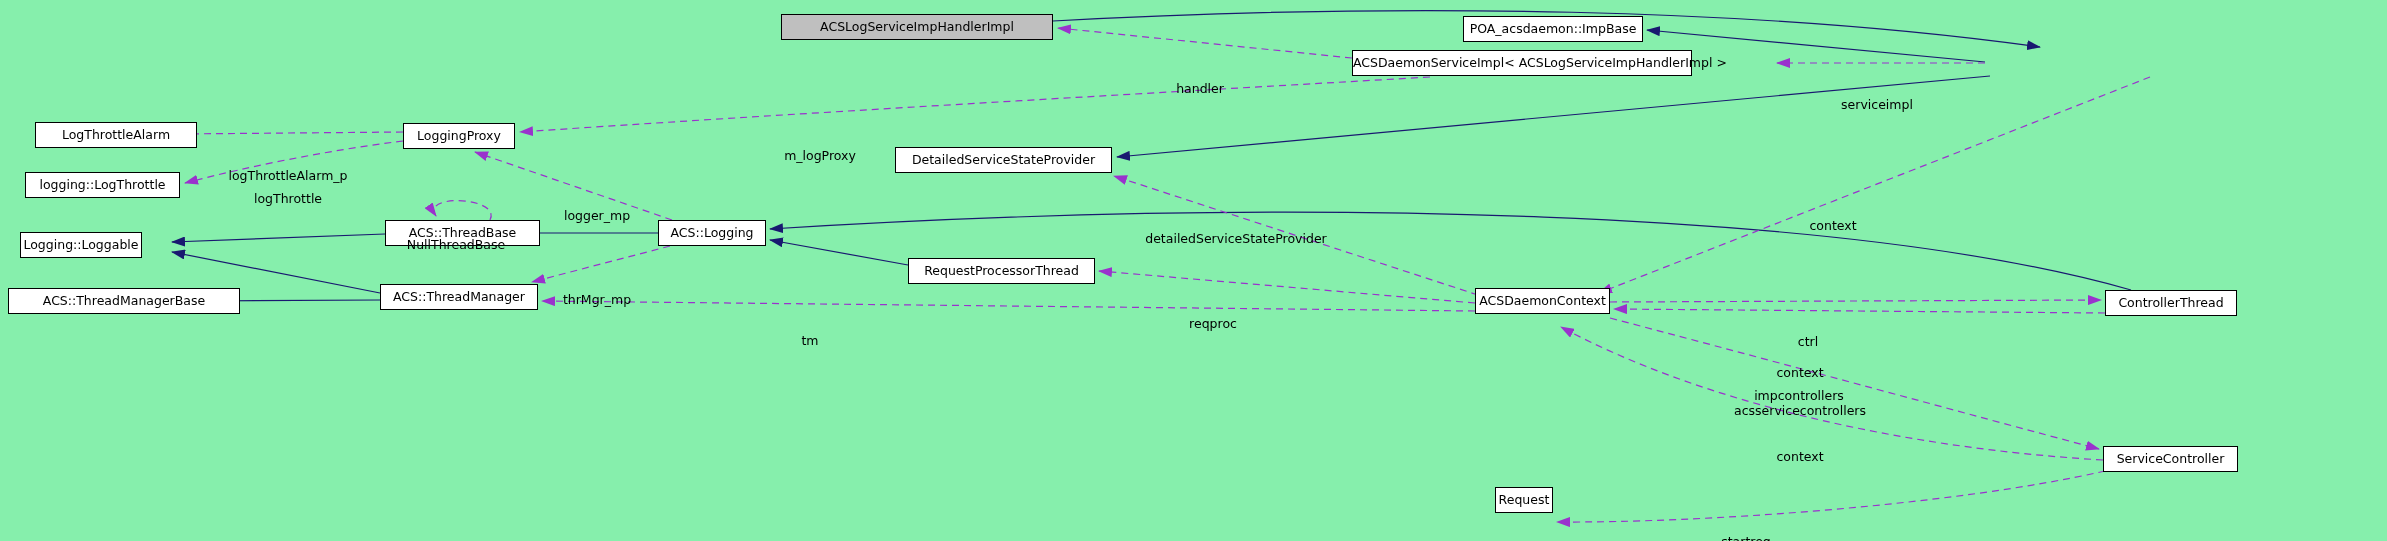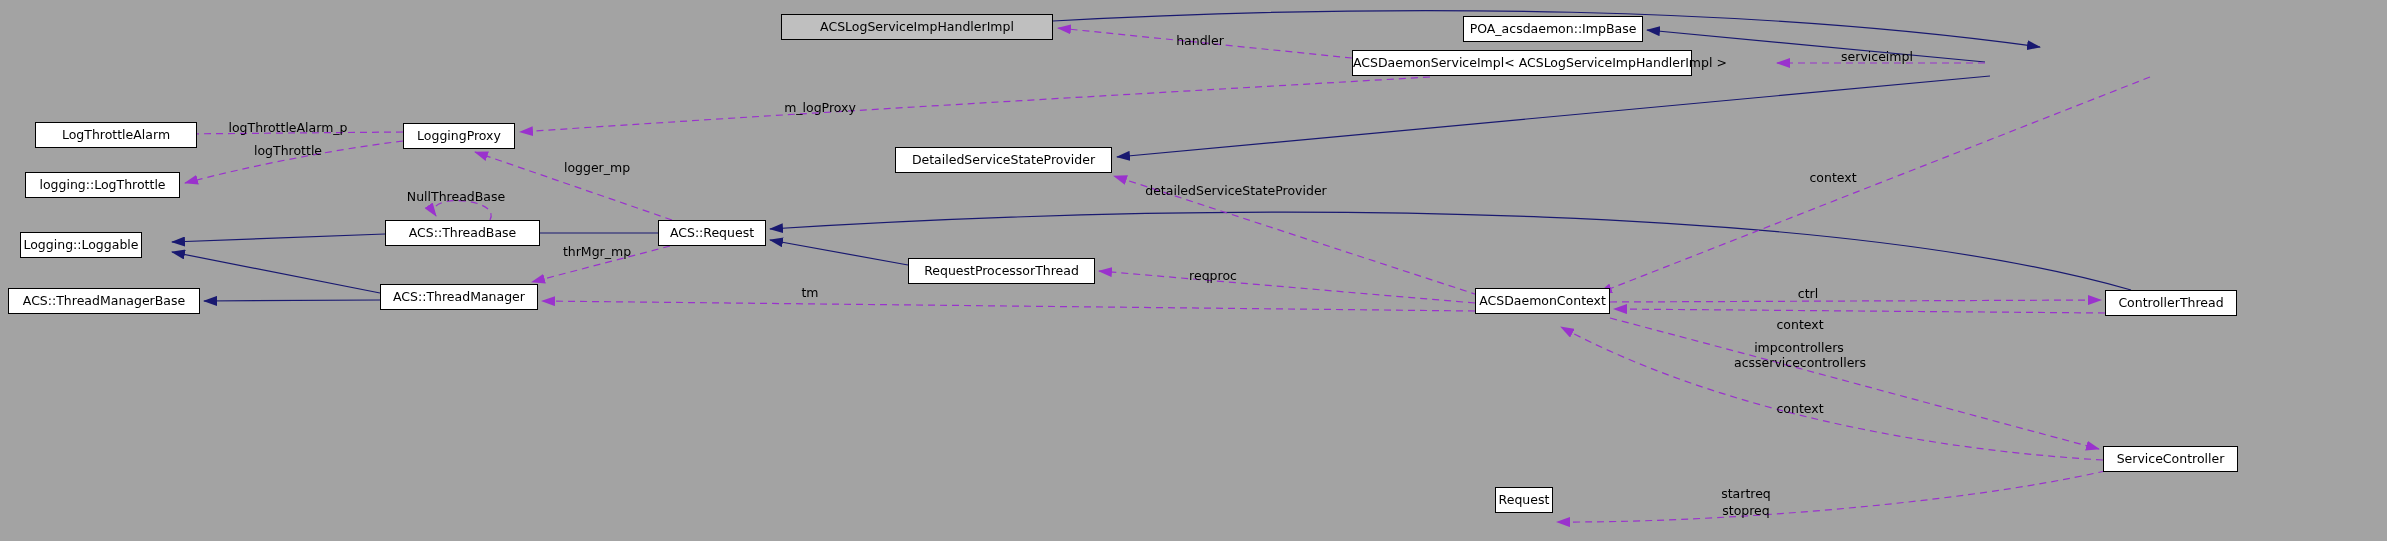--- a/index.html
+++ b/index.html
@@ -1,19 +1,19 @@
 <!DOCTYPE html>
 <html><head>
 <meta charset="utf-8">
 <style>
   html,body{margin:0;padding:0;background:#ffffff;}
   #canvas{
     position:relative;
     width:2387px;height:541px;
-    background:#a3a3a3;
+    background:#86efac;
     font-family:"DejaVu Sans","Liberation Sans",sans-serif;
     overflow:hidden;
   }
   #edges{position:absolute;left:0;top:0;width:2387px;height:541px;}
   .node{
     position:absolute;
     box-sizing:border-box;
     border:1px solid #000000;
     background:#ffffff;
     color:#000000;
@@ -28,20 +28,21 @@
     background:#bfbfbf;
     border:1.5px solid #000000;
   }
   .elabel{
     position:absolute;
     transform:translate(-50%,-50%);
     font-size:12.5px;
     color:#000000;
     white-space:nowrap;
     z-index:3;
+    margin-top:48px;
   }
 </style>
 </head>
 <body>
 
 <div id="canvas">
 
   <svg id="edges" width="2387" height="541" viewBox="0 0 2387 541" xmlns="http://www.w3.org/2000/svg">
     <defs>
       <marker id="arrow-navy" markerUnits="userSpaceOnUse" markerWidth="14" markerHeight="10" refX="13" refY="5" orient="auto">
@@ -95,25 +96,25 @@
   <div class="node" style="left:35px;top:122px;width:162px">LogThrottleAlarm</div>
 
   <div class="node" style="left:25px;top:172px;width:155px">logging::LogThrottle</div>
 
   <div class="node" style="left:403px;top:123px;width:112px">LoggingProxy</div>
 
   <div class="node" style="left:20px;top:232px;width:122px">Logging::Loggable</div>
 
   <div class="node" style="left:385px;top:220px;width:155px">ACS::ThreadBase</div>
 
-  <div class="node" style="left:8px;top:288px;width:192px">ACS::ThreadManagerBase</div>
+  <div class="node" style="left:8px;top:288px;width:232px">ACS::ThreadManagerBase</div>
 
   <div class="node" style="left:380px;top:284px;width:158px">ACS::ThreadManager</div>
 
-  <div class="node" style="left:658px;top:220px;width:108px">ACS::Request</div>
+  <div class="node" style="left:658px;top:220px;width:108px">ACS::Logging</div>
 
   <div class="node" style="left:908px;top:258px;width:187px">RequestProcessorThread</div>
 
   <div class="node" style="left:895px;top:147px;width:217px">DetailedServiceStateProvider</div>
 
   <div class="node" style="left:1475px;top:288px;width:135px">ACSDaemonContext</div>
 
   <div class="node" style="left:2105px;top:290px;width:132px">ControllerThread</div>
 
   <div class="node" style="left:2103px;top:446px;width:135px">ServiceController</div>

